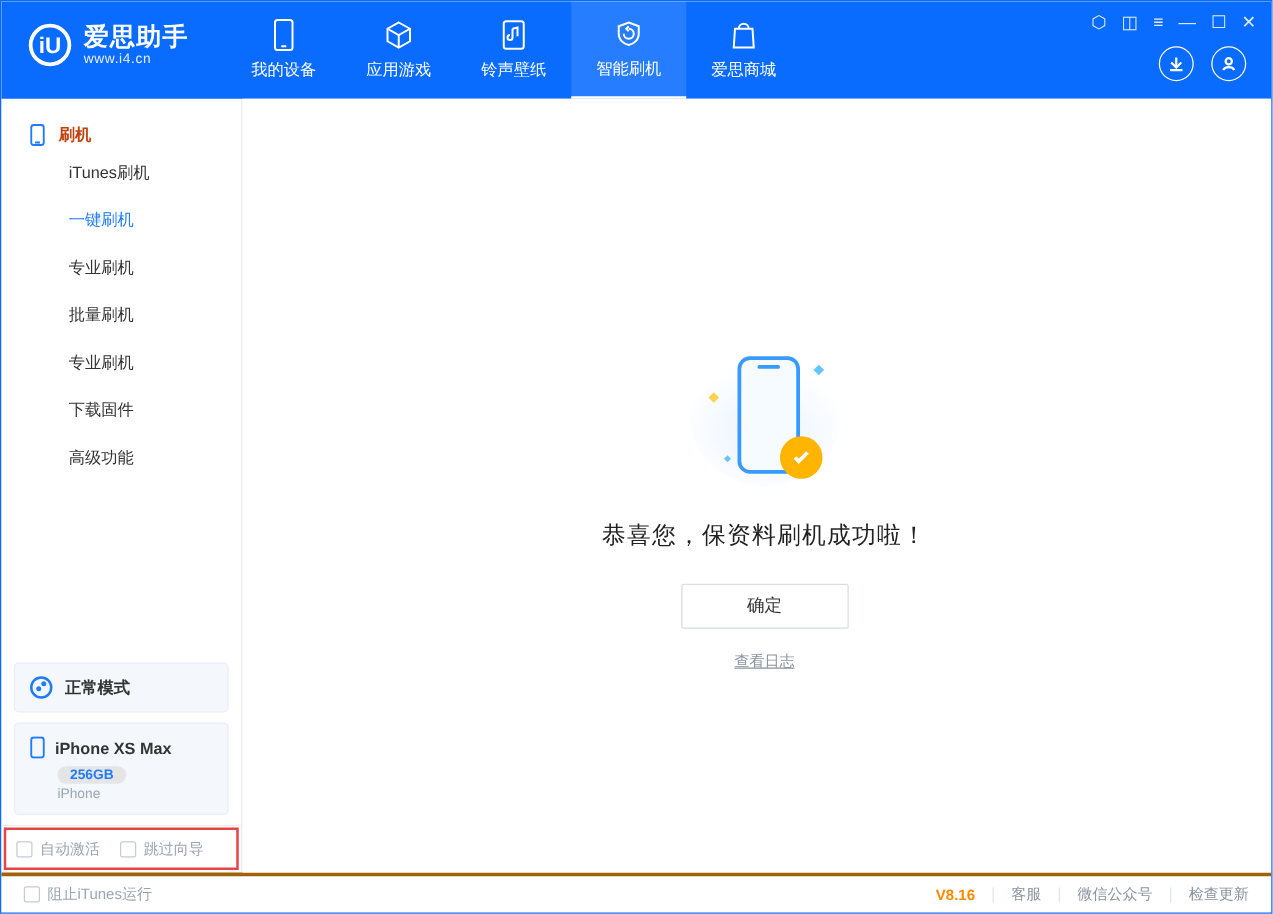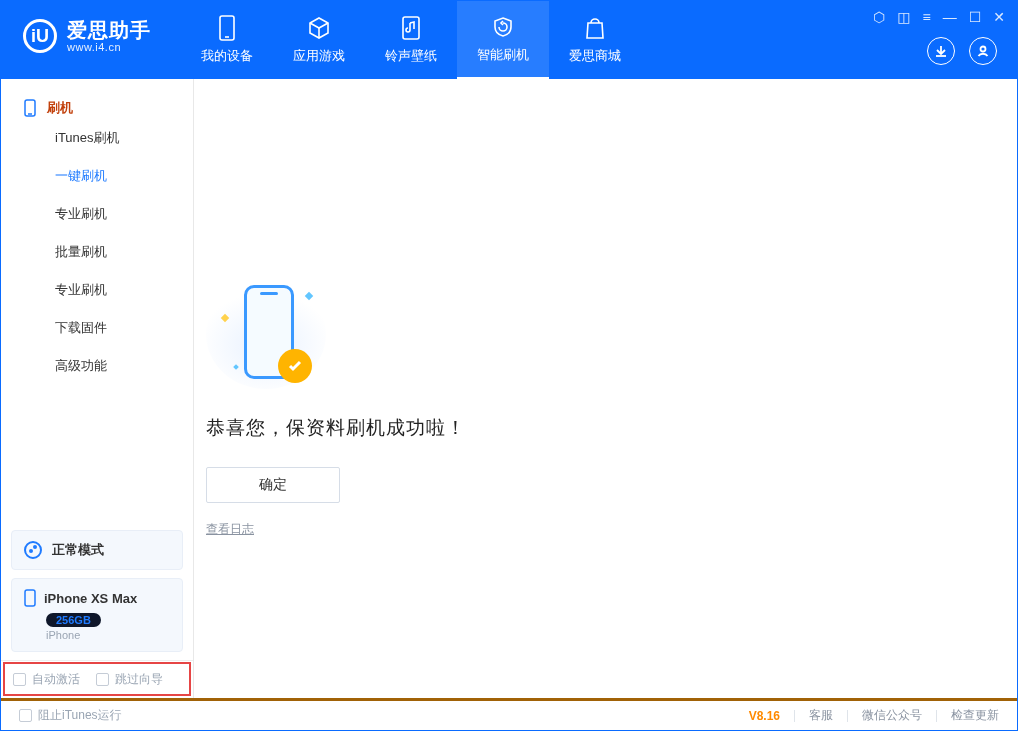--- a/index.html
+++ b/index.html
@@ -36,30 +36,30 @@
 .side-item { padding: 10px 0 10px 54px; cursor: pointer; color: #333; }
 .side-item.active { color: #1f7bff; }
 .mode-card, .device-card { margin: 0 10px 8px; border: 1px solid #e8eef7; border-radius: 4px; background: #f4f8fd; padding: 10px 12px; }
 .mode-card { display: flex; align-items: center; gap: 10px; font-weight: 600; color: #333; }
 .mode-ico { width: 18px; height: 18px; border-radius: 50%; border: 2px solid #1f7bff; position: relative; }
 .mode-ico::before, .mode-ico::after { content: ''; position: absolute; width: 4px; height: 4px; border-radius: 50%; background: #1f7bff; }
 .mode-ico::before { top: 2px; left: 7px; }
 .mode-ico::after { bottom: 4px; left: 3px; }
 .device-card .dn { font-weight: 700; color: #333; display: flex; align-items: center; gap: 8px; text-align: right; }
 .device-card .dn svg { stroke: #1f7bff; }
-.device-cap { display: inline-block; margin: 6px 0 2px 22px; padding: 1px 10px; border-radius: 10px; background: #0f172a; color: #1f7bff; font-size: 11px; font-weight: 600; }
+.device-cap { display: inline-block; margin: 6px 0 2px 22px; padding: 1px 10px; border-radius: 10px; background: #e5e5e5; color: #1f7bff; font-size: 11px; font-weight: 600; }
 .device-sub { margin-left: 22px; font-size: 11px; color: #9aa5b3; }
 
 .side-bottom { border-top: 1px solid #eee; padding: 10px 12px; display: flex; gap: 16px; align-items: flex-end; color: #9aa5b3; font-size: 12px; outline: 2px solid #e64545; outline-offset: -4px; }
 .chk { display: flex; align-items: center; gap: 6px; cursor: pointer; }
 .chk-box { width: 13px; height: 13px; border: 1px solid #c5ccd6; border-radius: 2px; background: #fff; }
 
 
 .main { flex: 1; position: relative; background: #fff; }
-.center { position: absolute; top: 200px; left: 12px; right: 0; display: flex; flex-direction: column; }
+.center { position: absolute; top: 200px; left: 12px; right: 0; display: flex; flex-direction: column; align-items: center; }
 .phone-ill { position: relative; width: 120px; height: 110px; margin-bottom: 26px; }
 .phone-bg { position: absolute; inset: 0; border-radius: 50%; background: radial-gradient(ellipse 70% 60% at 50% 60%, #e8f1ff 0%, #fff 80%); }
 .phone { position: absolute; left: 38px; top: 6px; width: 50px; height: 94px; border: 3px solid #3a99ff; border-radius: 10px; background: #f5fbff; }
 .phone::before { content: ''; position: absolute; top: 4px; left: 50%; transform: translateX(-50%); width: 18px; height: 3px; border-radius: 2px; background: #3a99ff; }
 .check-badge { position: absolute; right: 14px; bottom: 6px; width: 34px; height: 34px; border-radius: 50%; background: #ffb400; display: flex; align-items: center; justify-content: center; }
 .check-badge svg { stroke: #fff; stroke-width: 3; fill: none; }
 .spark { position: absolute; width: 6px; height: 6px; transform: rotate(45deg); background: #ffd24d; }
 .spark.a { left: 16px; top: 36px; }
 .spark.b { right: 14px; top: 14px; background: #62c6ff; }
 .spark.c { left: 28px; bottom: 20px; background: #62c6ff; width: 4px; height: 4px; }

